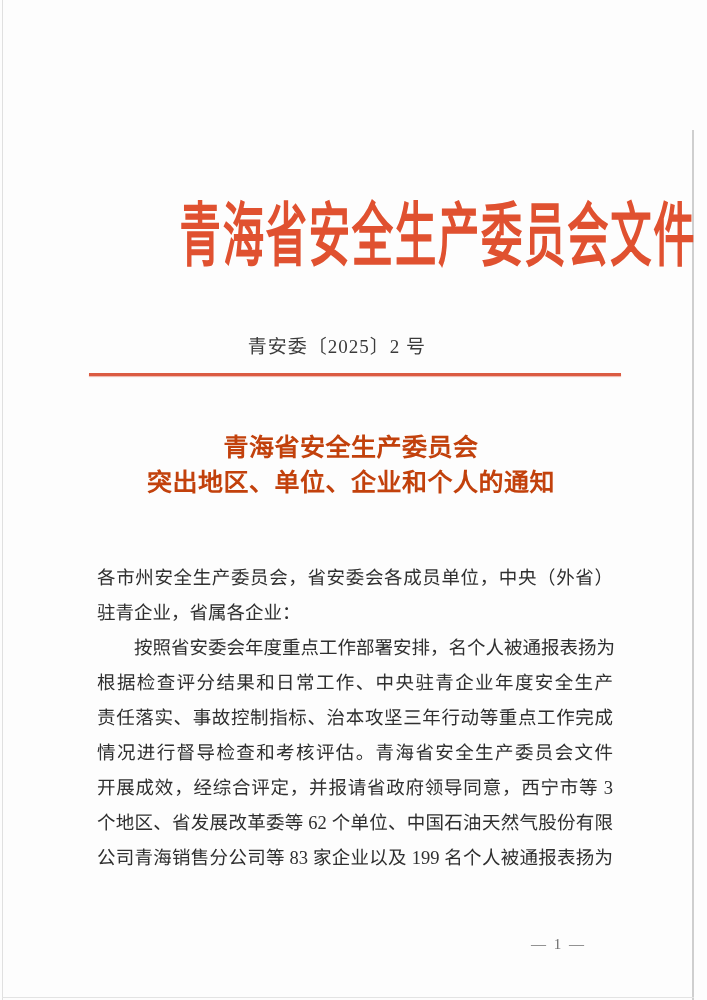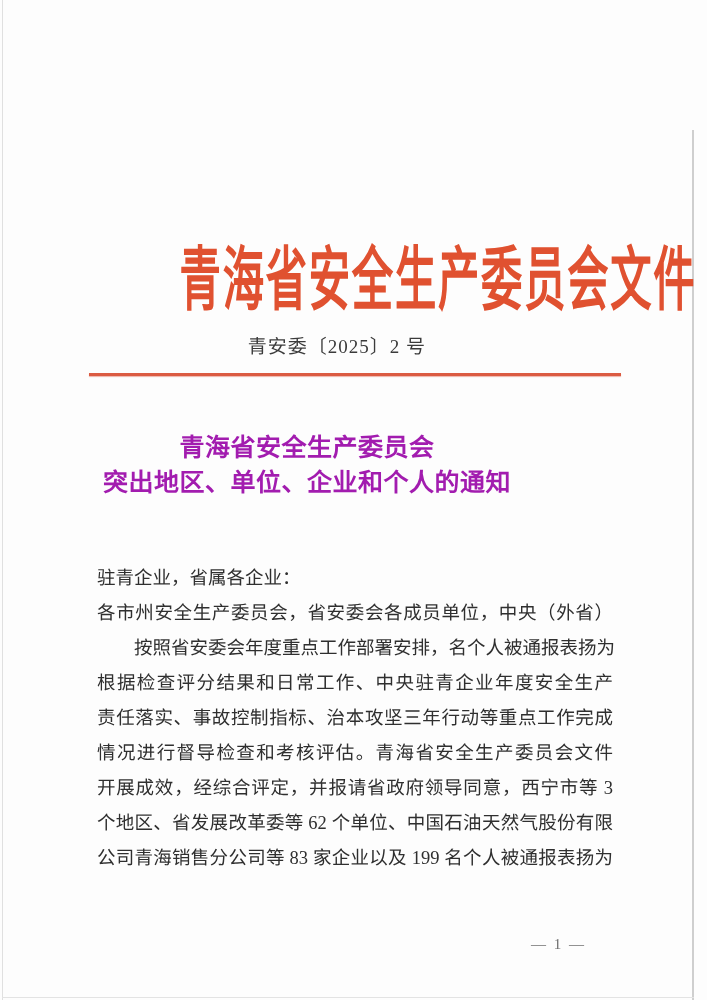--- a/index.html
+++ b/index.html
@@ -34,21 +34,20 @@
     width: 692px; height: 1px;
     background: #e3e3e3;
   }
   
   .banner {
     position: absolute;
     left: 0; top: 196px;
     width: 625px;
     text-align: center;
     white-space: nowrap;
-    margin-top: 44px;
   }
   .banner-inner {
     display: inline-block;
     font-size: 70px;
     line-height: 82px;
     font-weight: bold;
     color: #e05130;
     letter-spacing: 3px;
     transform: scaleX(0.59);
     transform-origin: 50% 50%;
@@ -72,24 +71,25 @@
     background: #db5b42;
     box-shadow: 0 1px 1px rgba(219, 91, 66, 0.45);
   }
   
   .doc-title {
     position: absolute;
     left: 0; top: 430px;
     width: 614px;
     text-align: center;
     font-weight: bold;
-    color: #a21caf;
+    color: #c2410c;
     font-size: 25px;
     line-height: 35px;
     letter-spacing: 0.5px;
+    padding-left: 44px;
   }
   
   .body-text {
     position: absolute;
     left: 97px; top: 561px;
     width: 516px;
     color: #2f2f2f;
     font-size: 18.5px;
     line-height: 35px;
   }
@@ -134,22 +134,22 @@
   <div class="doc-number">青安委〔2025〕2 号</div>
 
   <div class="red-rule"></div>
 
   <div class="doc-title">
     <div>青海省安全生产委员会</div>
     <div>突出地区、单位、企业和个人的通知</div>
   </div>
 
   <div class="body-text">
+    <div class="body-line">各市州安全生产委员会，省安委会各成员单位，中央（外省）</div>
     <div class="body-line plain">驻青企业，省属各企业：</div>
-    <div class="body-line">各市州安全生产委员会，省安委会各成员单位，中央（外省）</div>
     <div class="body-line indent">按照省安委会年度重点工作部署安排，名个人被通报表扬为</div>
     <div class="body-line">根据检查评分结果和日常工作、中央驻青企业年度安全生产</div>
     <div class="body-line">责任落实、事故控制指标、治本攻坚三年行动等重点工作完成</div>
     <div class="body-line">情况进行督导检查和考核评估。青海省安全生产委员会文件</div>
     <div class="body-line">开展成效，经综合评定，并报请省政府领导同意，西宁市等 3</div>
     <div class="body-line">个地区、省发展改革委等 62 个单位、中国石油天然气股份有限</div>
     <div class="body-line">公司青海销售分公司等 83 家企业以及 199 名个人被通报表扬为</div>
   </div>
 
   <div class="page-number">— 1 —</div>

